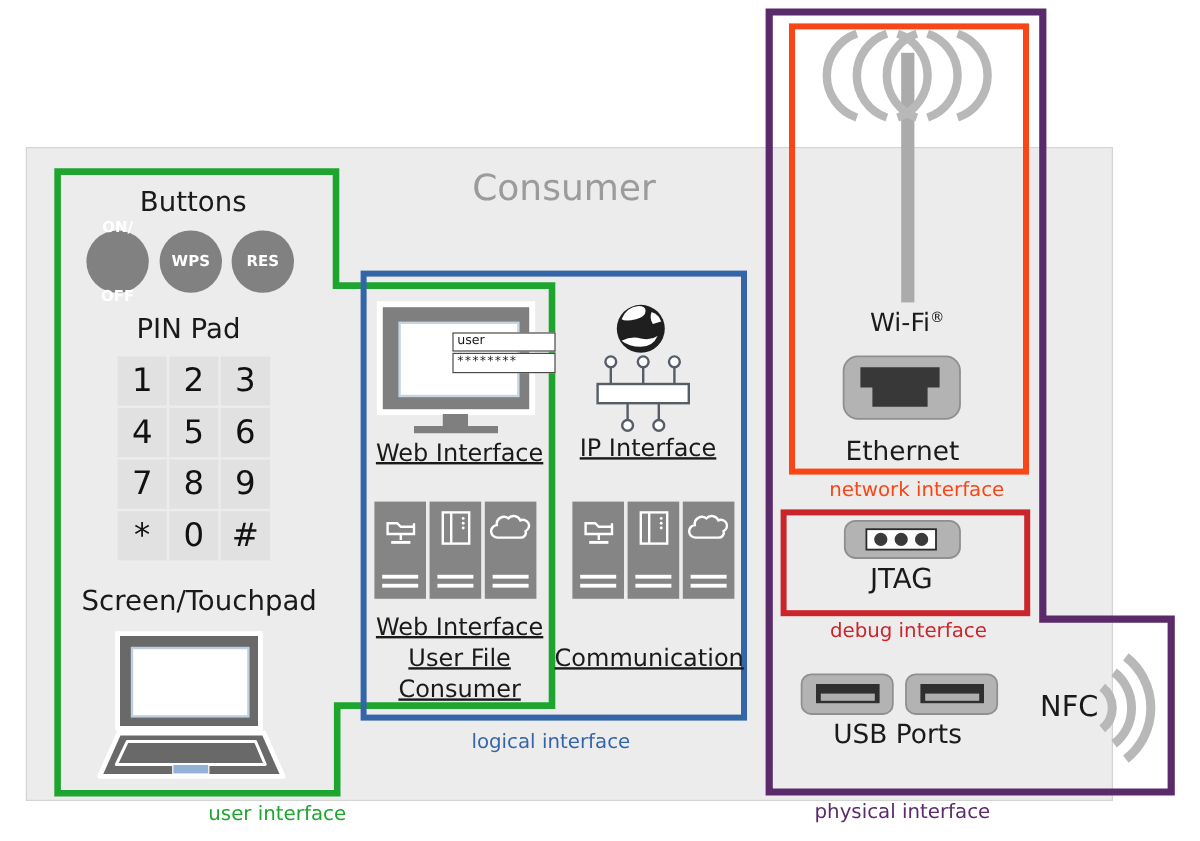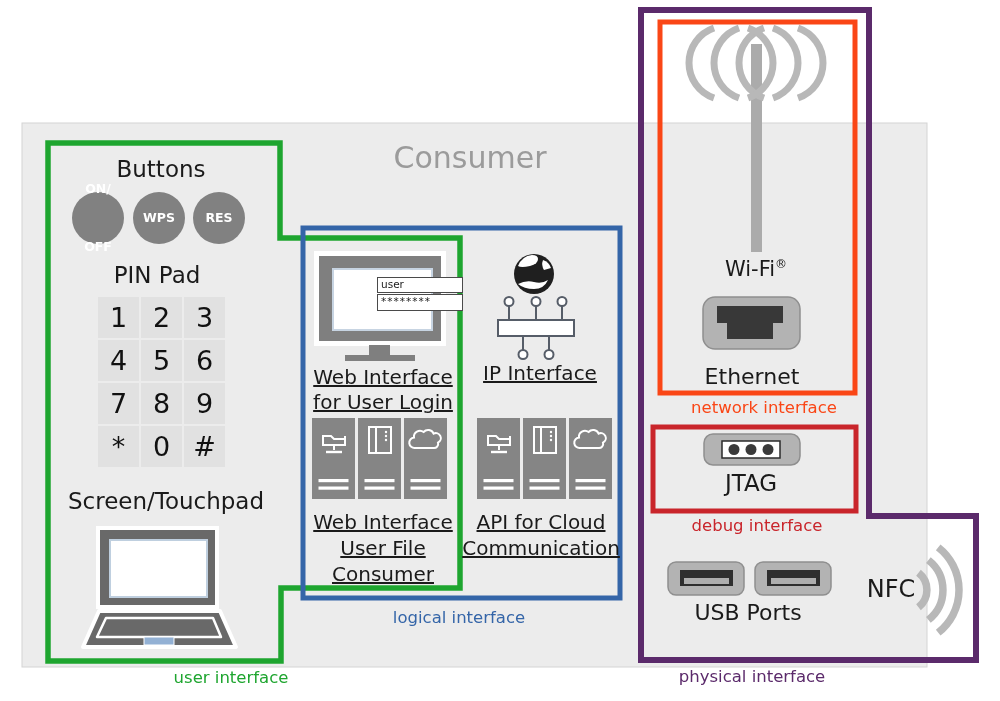--- a/index.html
+++ b/index.html
@@ -174,26 +174,24 @@
   <div class="pinkey">*</div>
   <div class="pinkey">0</div>
   <div class="pinkey">#</div>
 </div>
 <div class="t h" style="left:166px;top:489px">Screen/Touchpad</div>
 <div class="t iflabel" style="left:231px;top:669px;color:var(--c-user_interface_green)">user interface</div>
 
 <div class="login-field" style="top:277px;height:14px">user</div>
 <div class="login-field" style="top:294px;height:15px;letter-spacing:1px">********</div>
 <div class="t cap" style="left:383px;top:366px">Web Interface</div>
-<div class="t cap" style="left:383px;top:391px">for User Login</div>
 <div class="t cap" style="left:540px;top:362px">IP Interface</div>
 <div class="t cap" style="left:383px;top:511px">Web Interface</div>
 <div class="t cap" style="left:383px;top:537px">User File</div>
 <div class="t cap" style="left:383px;top:563px">Consumer</div>
-<div class="t cap" style="left:541px;top:511px">API for Cloud</div>
 <div class="t cap" style="left:541px;top:537px">Communication</div>
 <div class="t iflabel" style="left:459px;top:609px;color:var(--c-logical_blue)">logical interface</div>
 
 <div class="t" style="left:756px;top:258px;font-size:21px"><span>Wi-Fi</span><span class="sup">®</span></div>
 <div class="t big" style="left:752px;top:365px">Ethernet</div>
 <div class="t iflabel" style="left:764px;top:399px;color:var(--c-network_orange)">network interface</div>
 
 <div class="t" style="left:751px;top:471px;font-size:23px">JTAG</div>
 <div class="t iflabel" style="left:757px;top:517px;color:var(--c-debug_red)">debug interface</div>
 

